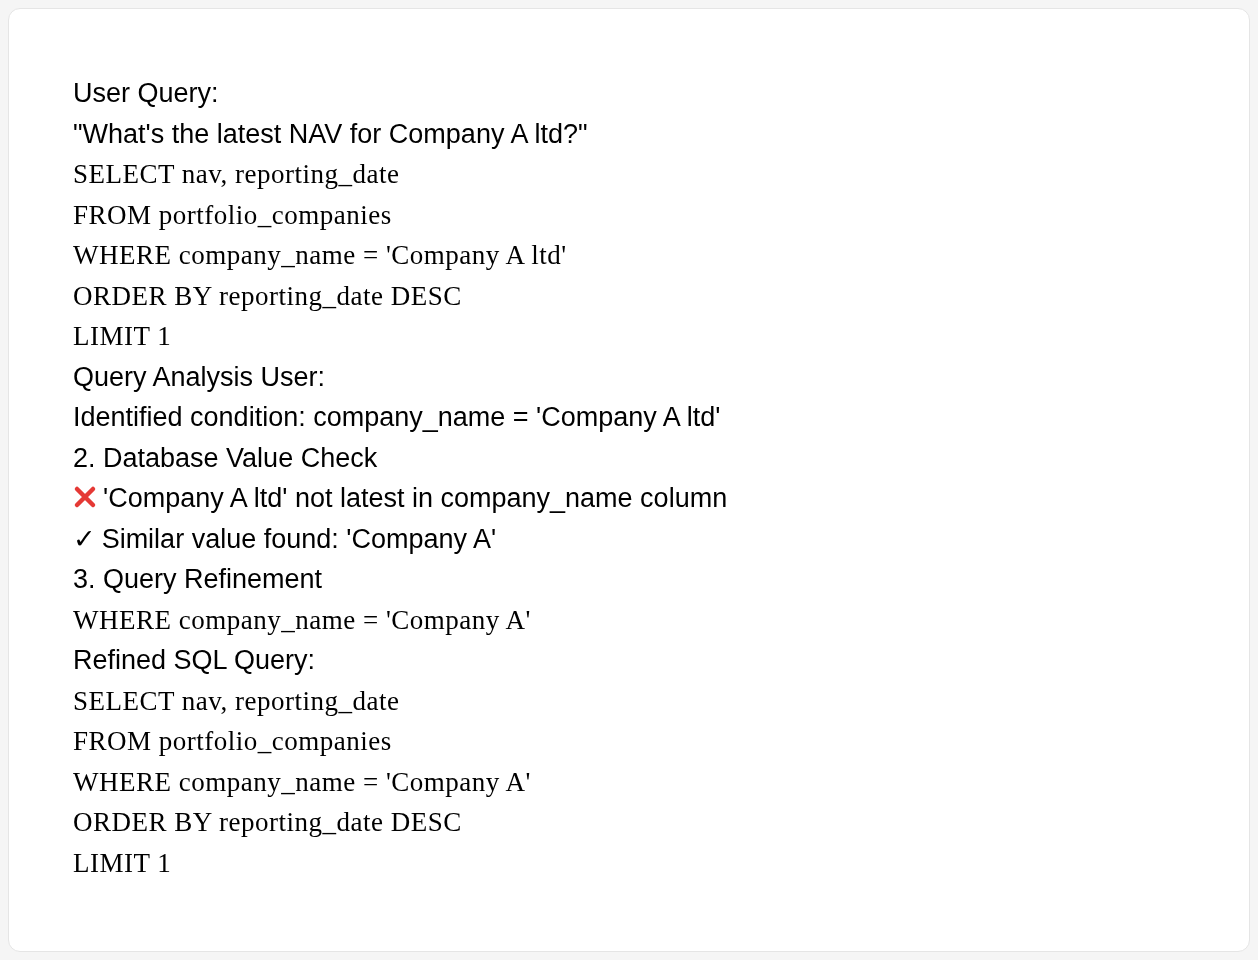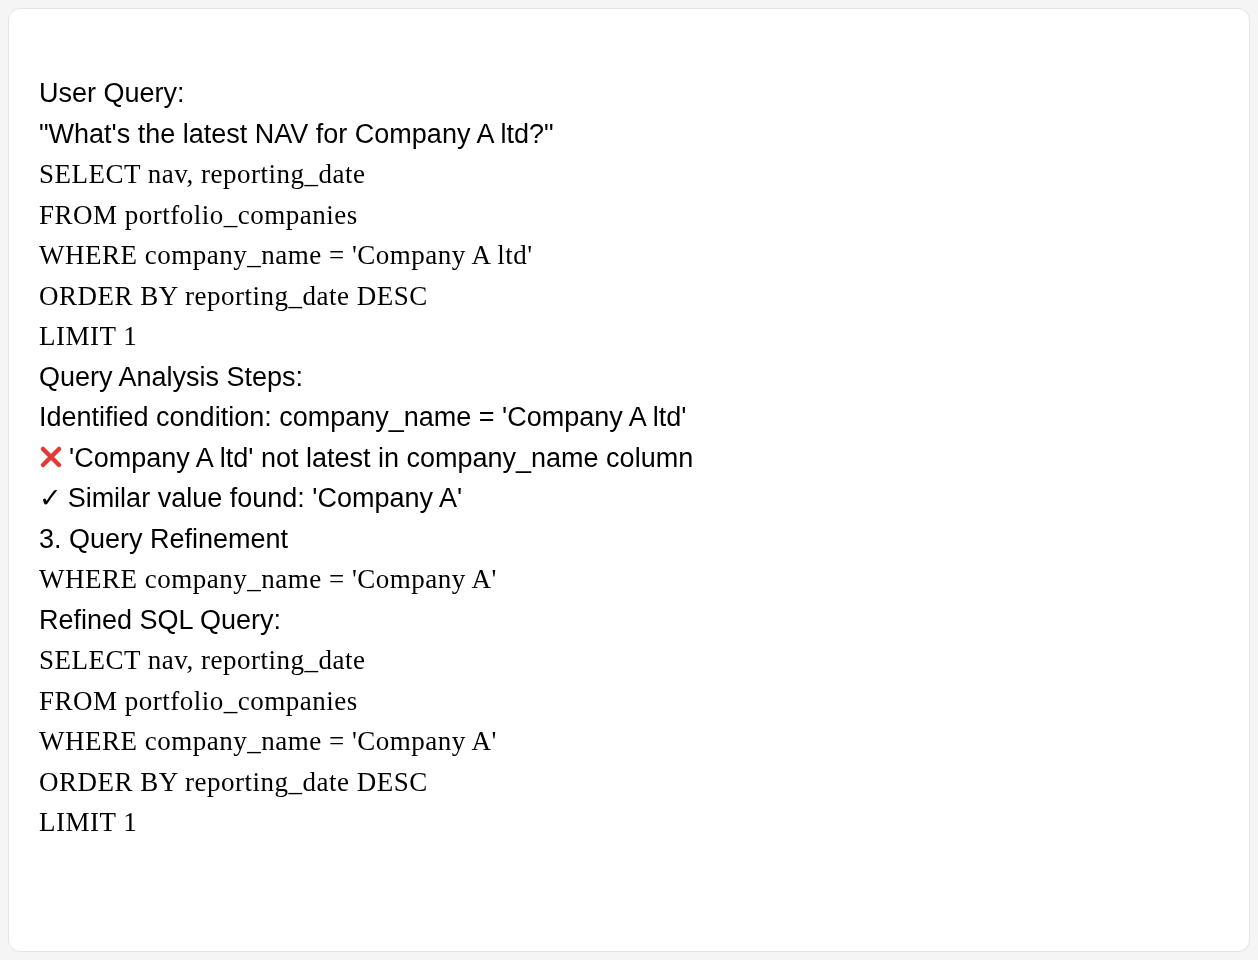--- a/index.html
+++ b/index.html
@@ -11,21 +11,21 @@
       font-family: -apple-system, BlinkMacSystemFont, "Segoe UI", Helvetica, Arial, sans-serif;
       background: #f5f5f5;
       padding: 8px;
     }
     .card {
       background: #ffffff;
       border: 1px solid #e5e5e5;
       border-radius: 12px;
       width: 1242px;
       height: 944px;
-      padding: 64px 30px;
+      padding: 64px 64px;
     }
     .content {
       font-size: 27px;
       line-height: 1.5;
       color: #000000;
     }
     .heading {
       font-weight: 400;
     }
     .code {
@@ -59,24 +59,25 @@
 
     <span class="line heading">User Query:</span>
     <span class="line heading">"What's the latest NAV for Company A ltd?"</span>
 
     <span class="line code">SELECT nav, reporting_date</span>
     <span class="line code">FROM portfolio_companies</span>
     <span class="line code">WHERE company_name = 'Company A ltd'</span>
     <span class="line code">ORDER BY reporting_date DESC</span>
     <span class="line code">LIMIT 1</span>
 
-    <span class="line heading">Query Analysis Steps:</span>
+    <span class="line heading">Query Analysis User:</span>
 
     <span class="line heading">Identified condition: company_name = 'Company A ltd'</span>
 
+    <span class="line heading">2. Database Value Check</span>
     <span class="line heading">
       <span class="icon-x">
         <svg viewBox="0 0 24 24" width="24" height="24">
           <path d="M4 4 L20 20 M20 4 L4 20" stroke="#E53935" stroke-width="4.5" stroke-linecap="round" fill="none"></path>
         </svg>
       </span><span>'Company A ltd' not latest in company_name column</span>
     </span>
     <span class="line heading">
       <span class="icon-check">✓</span><span>Similar value found: 'Company A'</span>
     </span>

